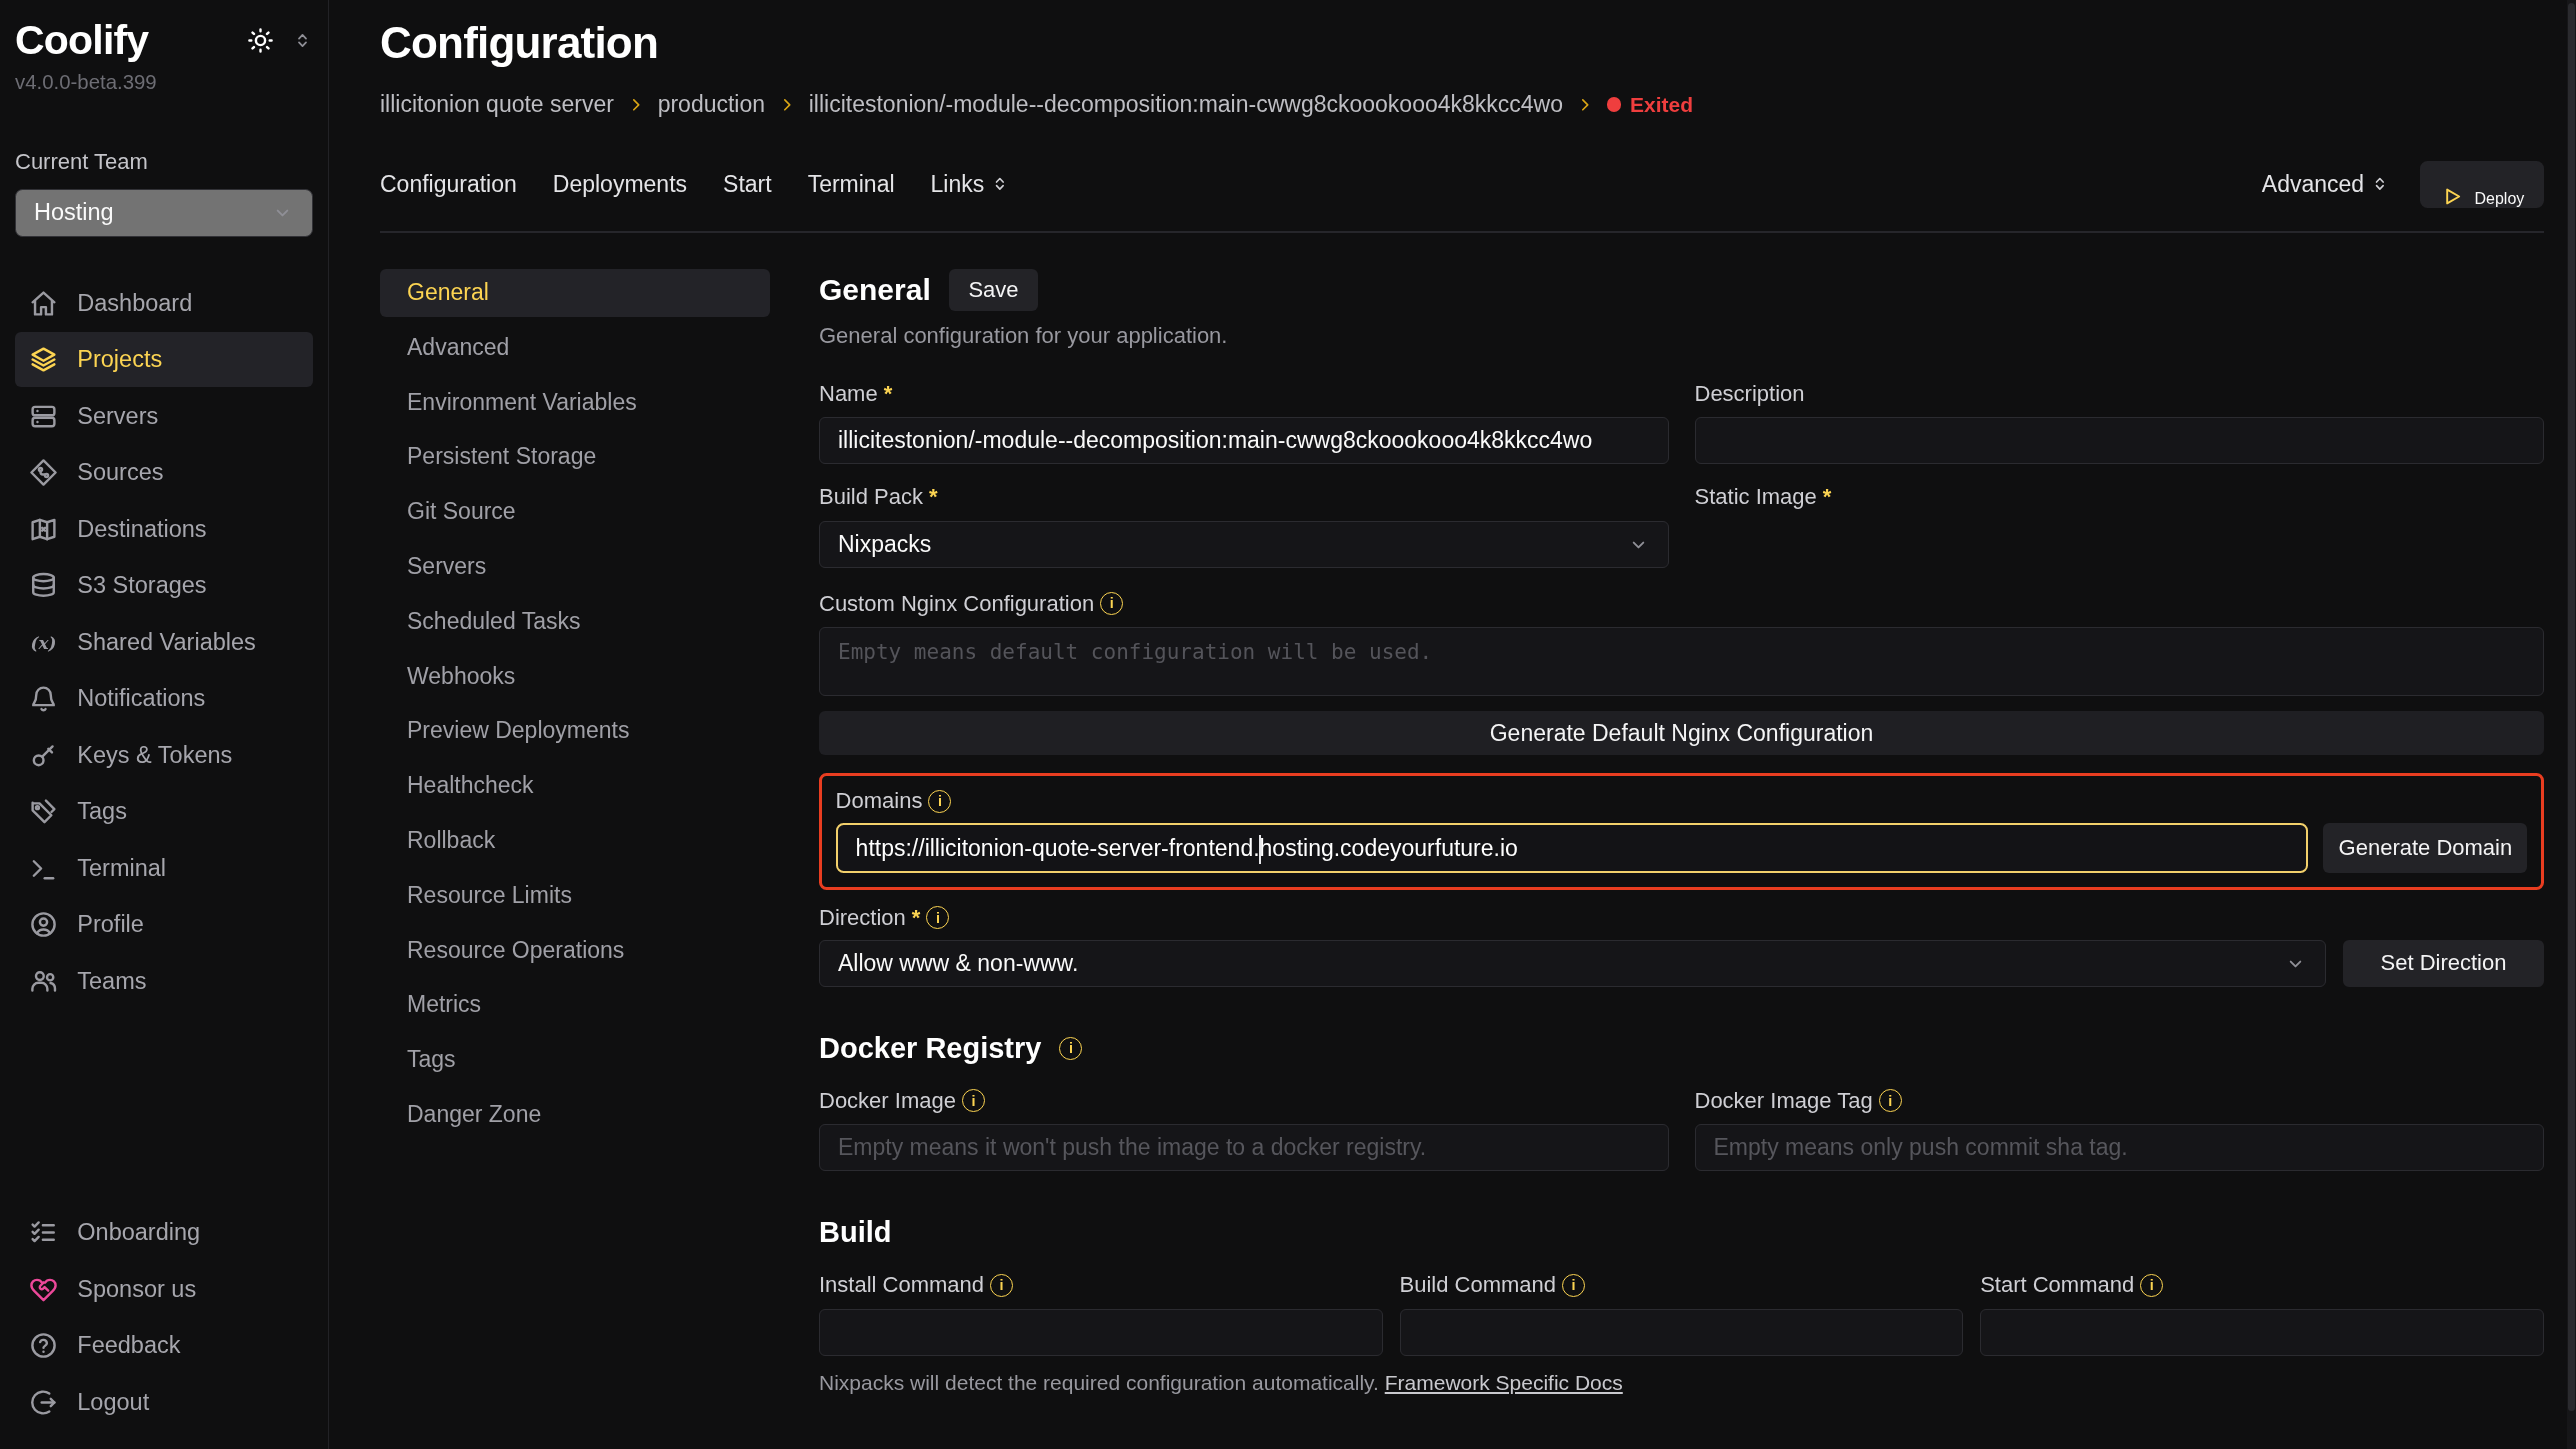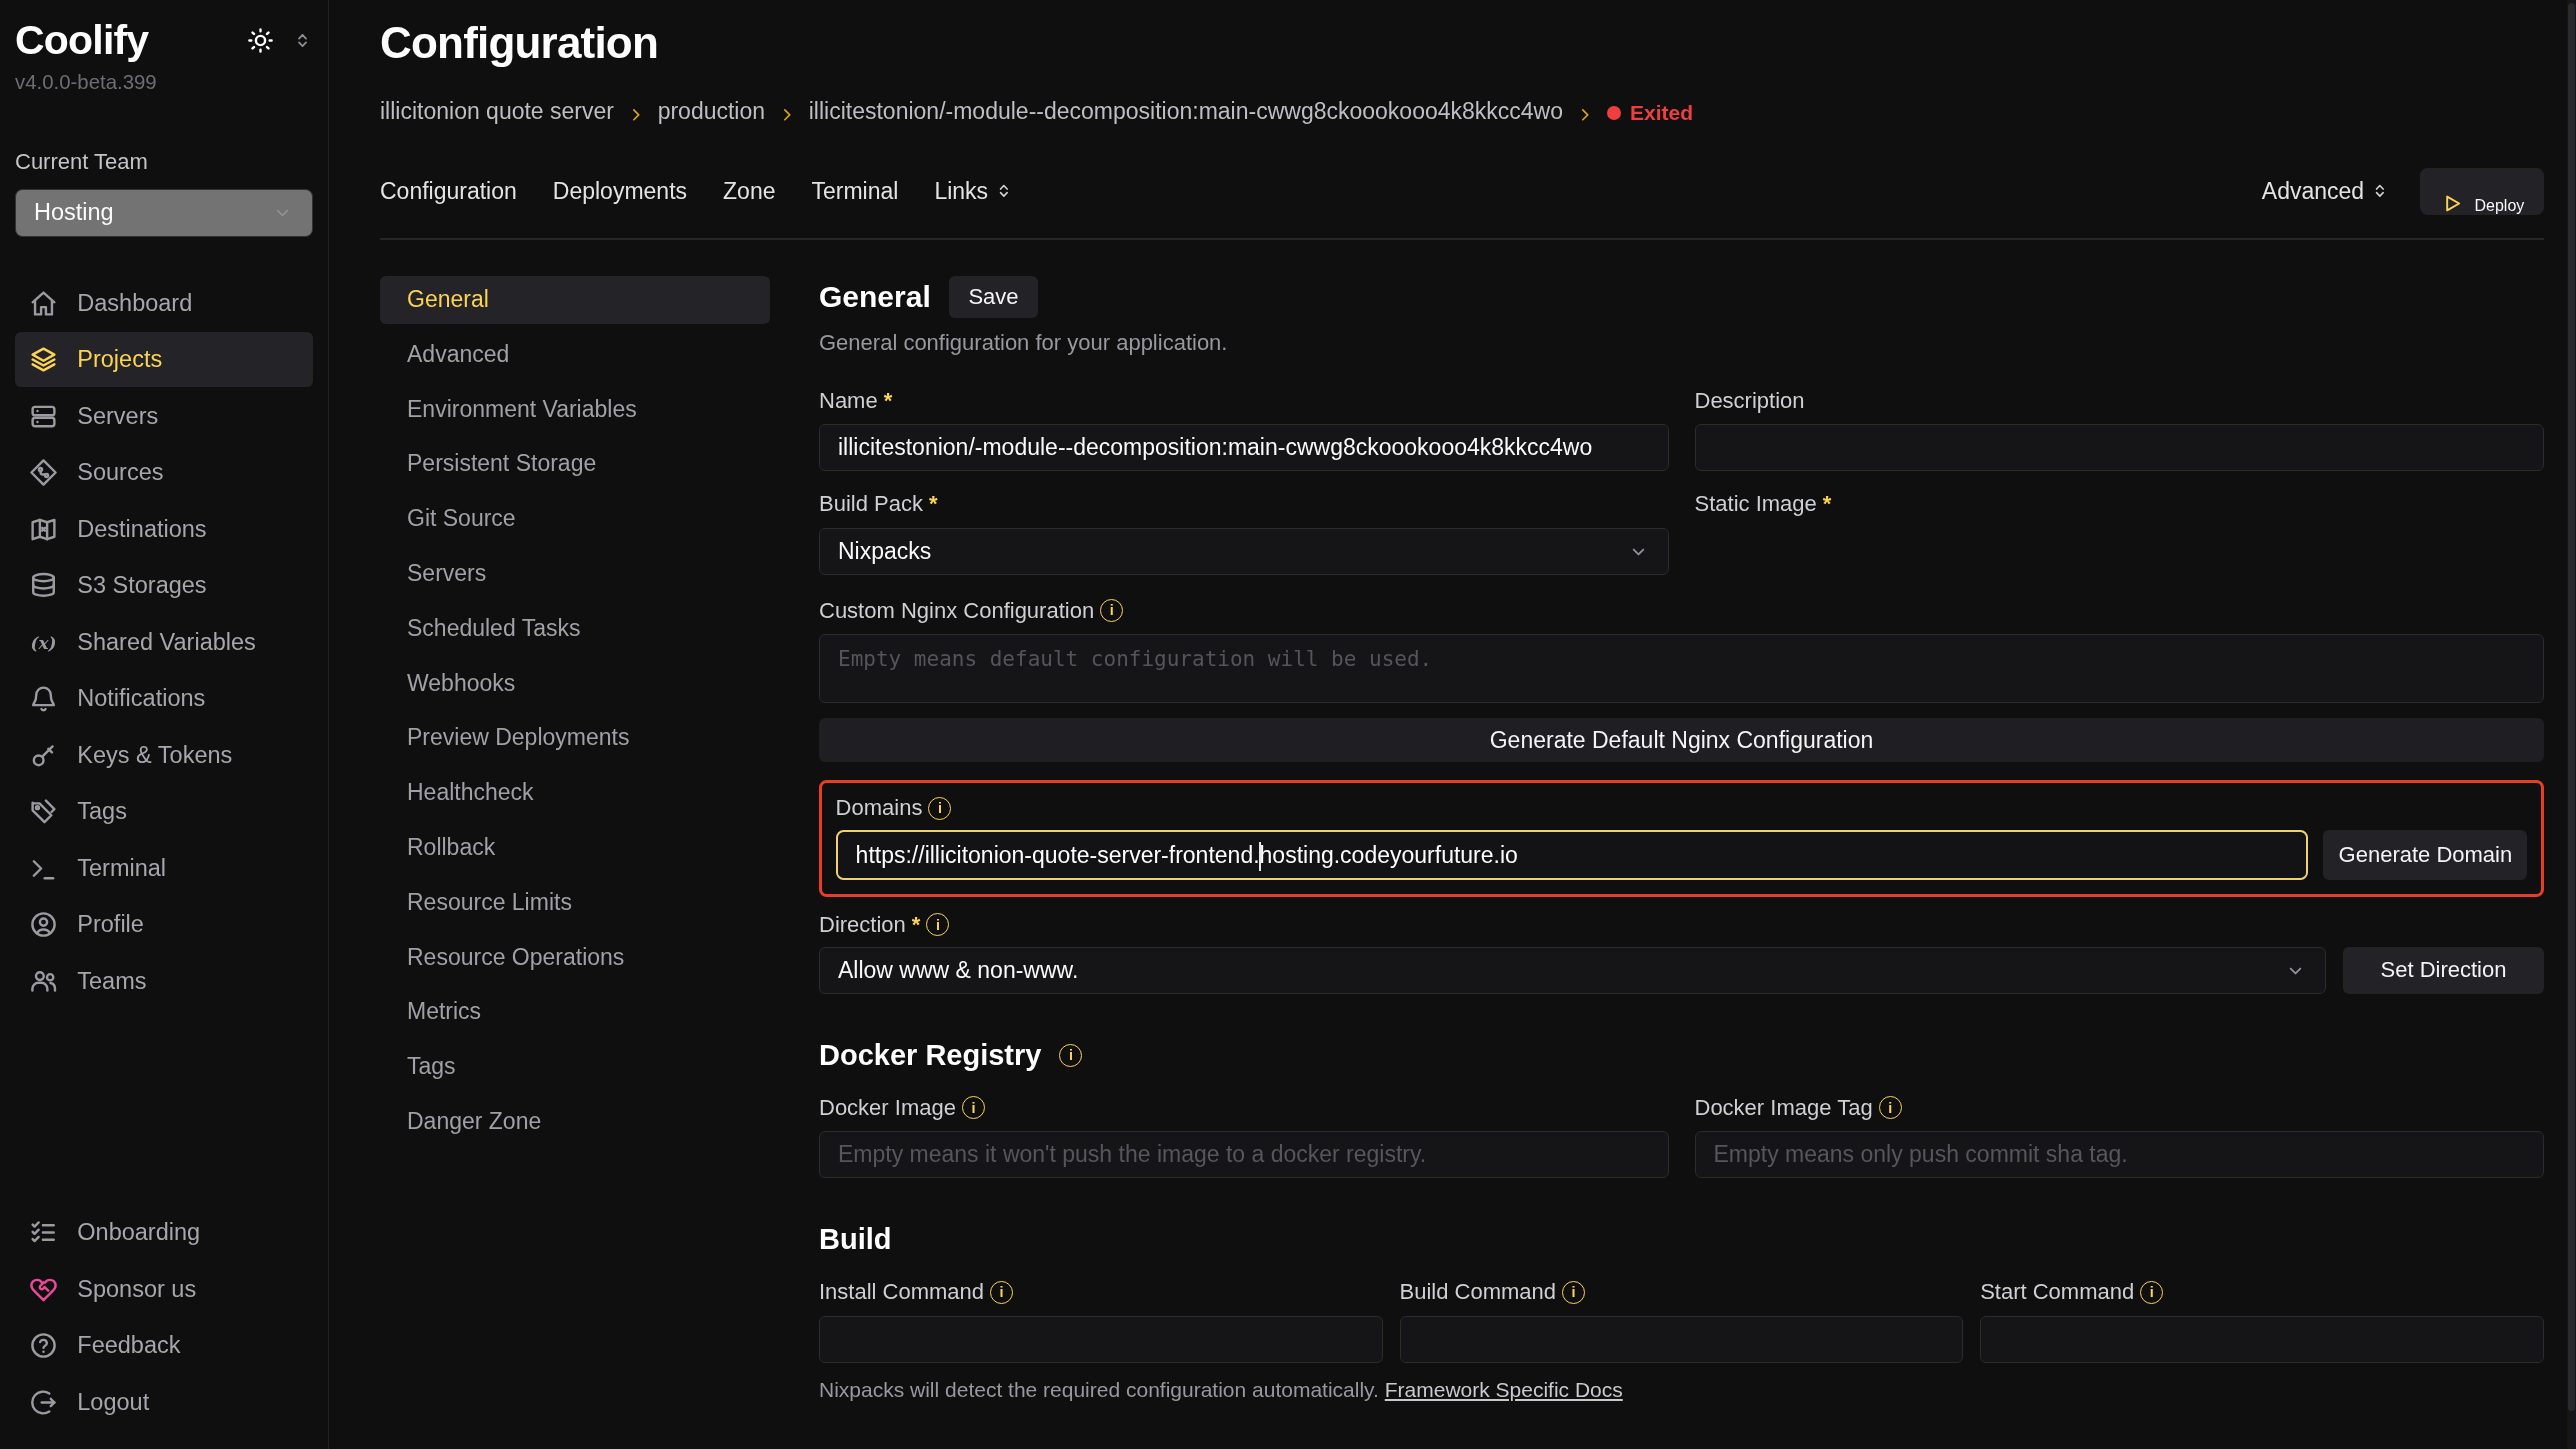--- a/index.html
+++ b/index.html
@@ -41,21 +41,21 @@
   }
   .nav-item .icon { color:#9a9aa1; }
   .nav-item.active { background:#232328; color:var(--accent_yellow); }
   .nav-item.active .icon { color:var(--accent_yellow); }
   .nav-item .accent-icon { color:var(--sponsor_pink) !important; }
   .sidebar-footer { position:absolute; left:15px; right:15px; bottom:18px; }
 
   
   .main { margin-left:331px; padding:0 32px 0 49px; height:100%; position:relative; }
   .page-title { margin-top:18px; font-size:44px; font-weight:700; color:#ffffff; letter-spacing:-0.8px; }
-  .breadcrumb { margin-top:30px; display:flex; align-items:flex-end; gap:12px; font-size:23px; color:#bebec3; }
+  .breadcrumb { margin-top:23px; display:flex; align-items:center; gap:12px; font-size:23px; color:#bebec3; }
   .breadcrumb .sep { color:var(--breadcrumb_chevron); }
   .status { display:inline-flex; align-items:center; gap:9px; }
   .dot { width:14.4px; height:14.4px; border-radius:50%; background:var(--status_red); }
   .status-text { color:var(--status_red); font-weight:700; font-size:21px; }
 
   .tabs-row { margin-top:42px; display:flex; align-items:center; height:48px; }
   .tabs-left { display:flex; align-items:center; gap:36px; }
   .tab { font-size:23px; color:#e4e4e7; cursor:pointer; display:inline-flex; align-items:center; gap:6px; }
   .tabchev { color:#cfcfd4; }
   .tabs-right { margin-left:auto; display:flex; align-items:center; gap:30px; }
@@ -362,21 +362,21 @@
       <span class="status">
         <span class="dot"></span>
         <span class="status-text">Exited</span>
       </span>
     </div>
 
   <div class="tabs-row">
     <div class="tabs-left" id="tabs-left">
         <span class="tab">Configuration</span>
         <span class="tab">Deployments</span>
-        <span class="tab">Zone</span>
+        <span class="tab">Start</span>
         <span class="tab">Terminal</span>
         <span class="tab">Links<span class="icon i24 tabchev">
             <svg viewBox="0 0 24 24" fill="none" stroke="currentColor" stroke-width="2" stroke-linecap="round" stroke-linejoin="round">
               <path d="m8 9.8 4-4.3 4 4.3"></path>
               <path d="m8 14.2 4 4.3 4-4.3"></path>
             </svg>
           </span></span>
       </div>
     <div class="tabs-right">
       <span class="advanced-toggle">

